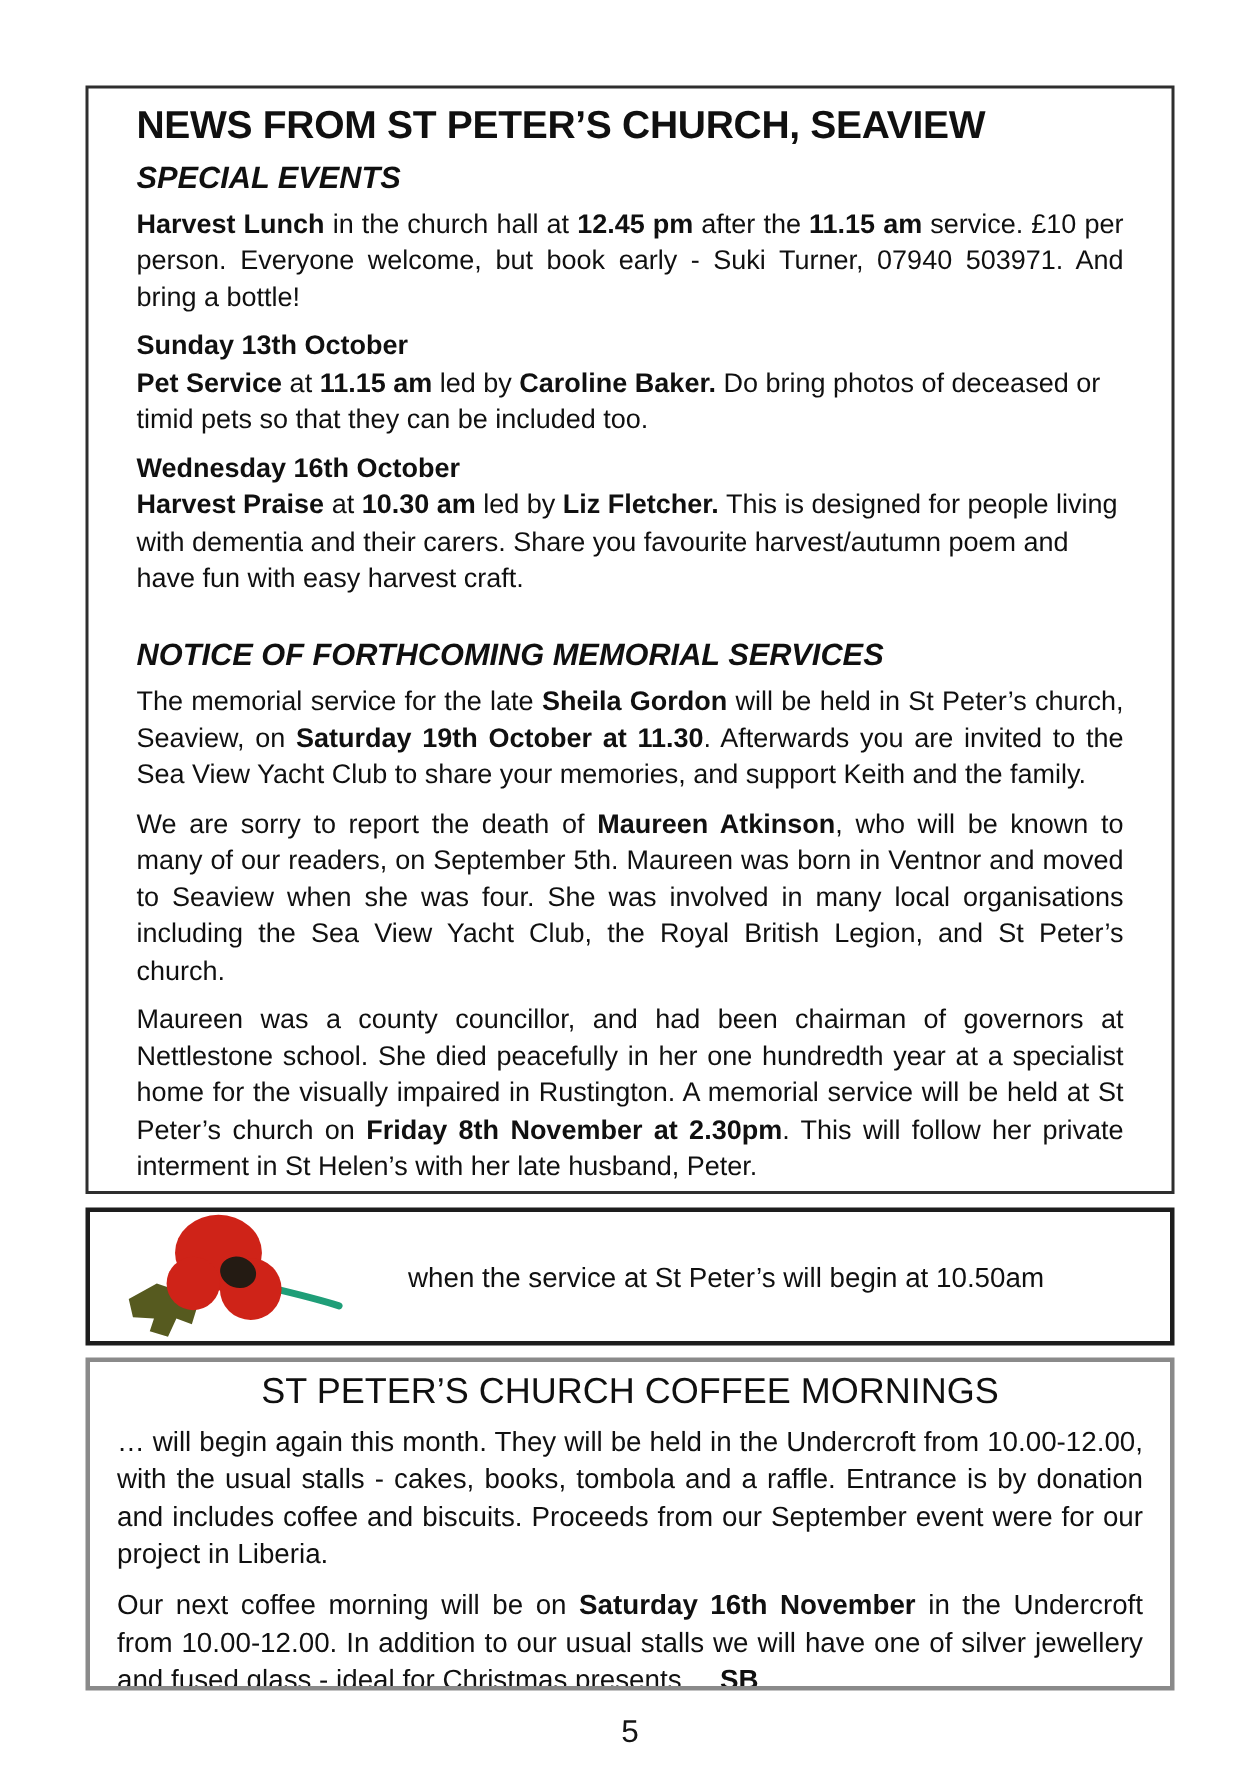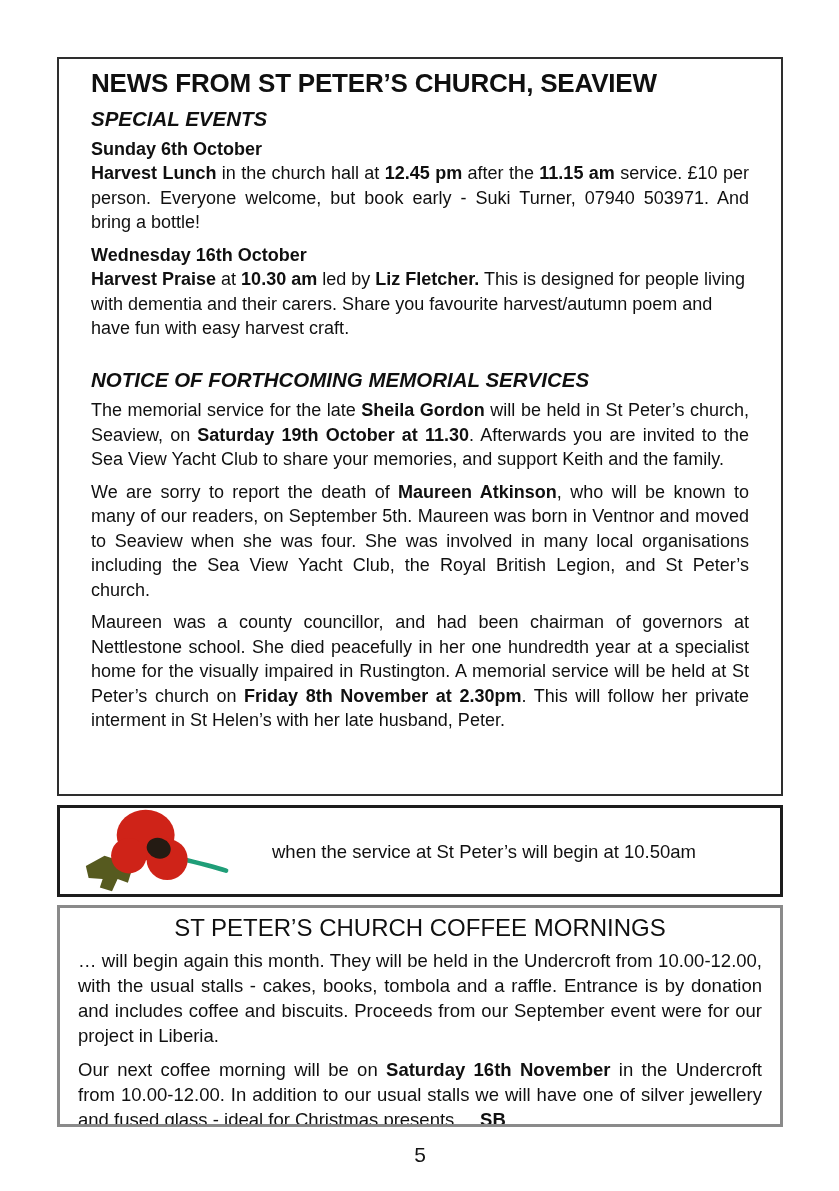--- a/index.html
+++ b/index.html
@@ -76,25 +76,26 @@
 </head>
 <body>
 
 <div class="page">
 
   <section class="box box-main">
     <h1 class="news-title">NEWS FROM ST PETER’S CHURCH, SEAVIEW</h1>
     <h2 class="center-ital">SPECIAL EVENTS</h2>
 
     <div class="event">
-      <div class="event-date">Sunday 6th October</div>
       <p class="body justify"><span class="b">Harvest Lunch</span><span> in the church hall at </span><span class="b">12.45 pm</span><span> after the </span><span class="b">11.15 am</span><span> service. £10 per person. Everyone welcome, but book early - Suki Turner, 07940 503971. And bring a bottle!</span></p>
     </div>
 
     <div class="event">
+      <div class="event-date">Sunday 13th October</div>
+      <p class="body left"><span class="b">Pet Service</span><span> at </span><span class="b">11.15 am</span><span> led by </span><span class="b">Caroline Baker.</span><span> Do bring photos of deceased or timid pets so that they can be included too.</span></p>
     </div>
 
     <div class="event">
       <div class="event-date">Wednesday 16th October</div>
       <p class="body left"><span class="b">Harvest Praise</span><span> at </span><span class="b">10.30 am</span><span> led by </span><span class="b">Liz Fletcher.</span><span> This is designed for people living with dementia and their carers. Share you favourite harvest/autumn poem and have fun with easy harvest craft.</span></p>
     </div>
 
     <h2 class="center-ital memorial-heading">NOTICE OF FORTHCOMING MEMORIAL SERVICES</h2>
     <p class="body justify"><span>The memorial service for the late </span><span class="b">Sheila Gordon</span><span> will be held in St Peter’s church, Seaview, on </span><span class="b">Saturday 19th October at 11.30</span><span>. Afterwards you are invited to the Sea View Yacht Club to share your memories, and support Keith and the family.</span></p>
     <p class="body justify"><span>We are sorry to report the death of </span><span class="b">Maureen Atkinson</span><span>, who will be known to many of our readers, on September 5th. Maureen was born in Ventnor and moved to Seaview when she was four. She was involved in many local organisations including the Sea View Yacht Club, the Royal British Legion, and St Peter’s church.</span></p>

